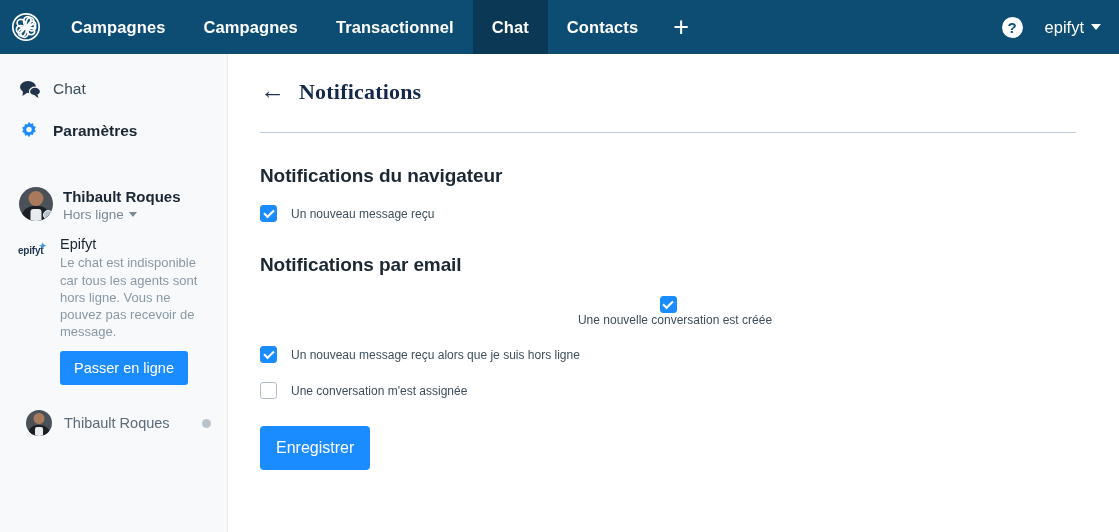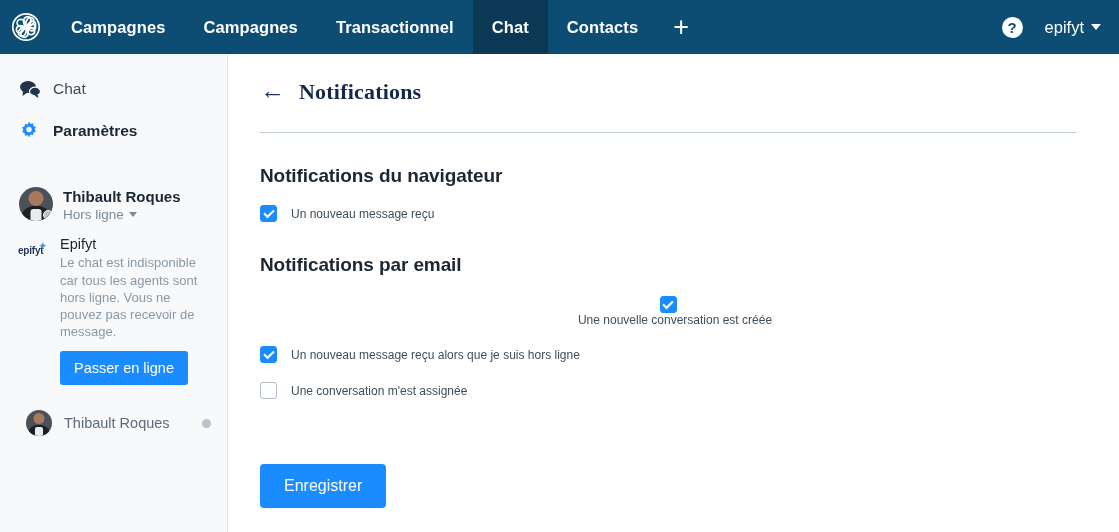--- a/index.html
+++ b/index.html
@@ -277,26 +277,26 @@
     border-left: 2px solid #ffffff;
     border-bottom: 2px solid #ffffff;
     transform: rotate(-45deg) translate(1px, -1px);
   }
   .chk-lbl {
     margin-left: 14px;
     font-size: 12px;
     color: #3d4f5c;
   }
   .btn-save {
-    margin-top: 65px;
+    margin-top: 27px;
     background: #1a8cff;
     color: #ffffff;
     border: none;
     border-radius: 4px;
-    padding: 13px 24px;
+    padding: 13px 16px;
     font-size: 16px;
     font-family: "Liberation Sans", sans-serif;
     cursor: pointer;
   }
 </style>
 </head>
 <body>
 
 <div class="topnav">
   <div class="logo-wrap">

